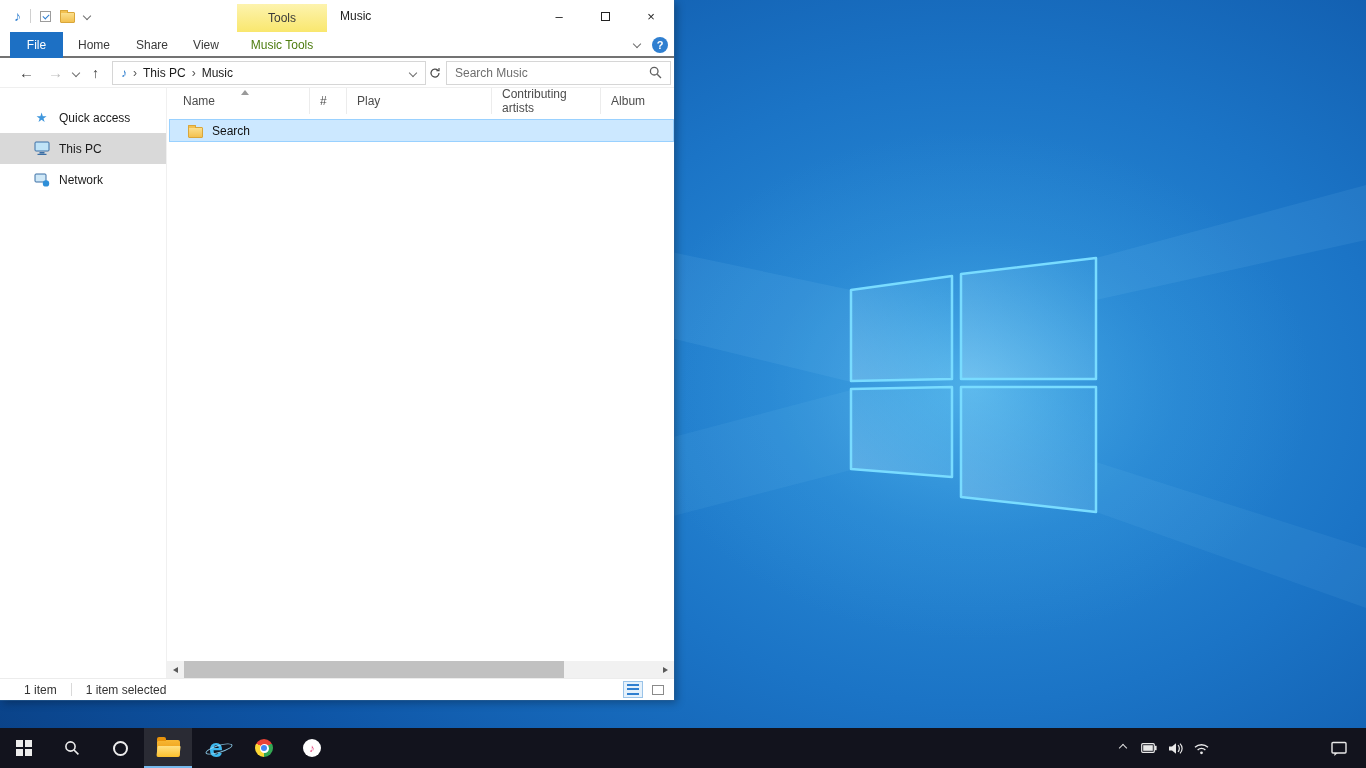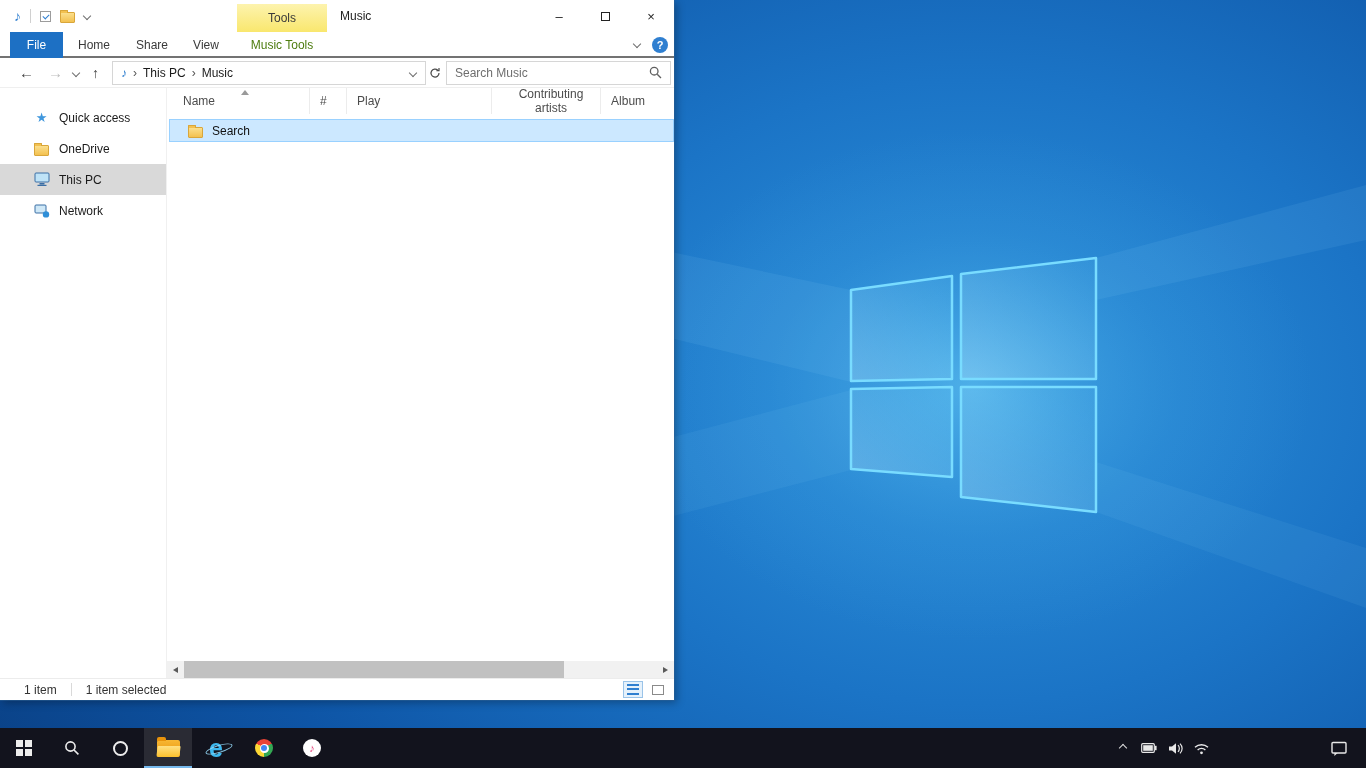--- a/index.html
+++ b/index.html
@@ -72,21 +72,21 @@
   .search-glyph { margin-right:8px; display:flex; }
 
   .body-area { position:absolute; top:88px; left:0; right:0; bottom:22px; display:flex; overflow:hidden; background:#fff; }
   .sidebar { width:166px; flex:none; padding-top:14px; }
   .side-item { height:31px; display:flex; align-items:center; padding-left:33px; gap:9px; }
   .side-item.selected { background:#d9d9d9; }
   .star-glyph { color:#3f97dd; font-size:13px; line-height:1; }
   .side-icon { display:flex; width:17px; justify-content:center; }
 
   .content { flex:1; position:relative; border-left:1px solid #f0f0f0; overflow:hidden; }
-  .cols { display:flex; height:30px; color:#4c4c4c; position:relative;text-align:center; }
+  .cols { display:flex; height:30px; color:#4c4c4c; position:relative; }
   .col { height:26px; display:flex; align-items:center; padding-left:10px; border-right:1px solid #ececec; }
   .col.name { width:157px; padding-left:16px; }
   .col.num { width:40px; }
   .col.title { width:160px; }
   .col.artists { width:120px; }
   .col.album { width:80px; border-right:none; }
   .sort-caret { position:absolute; left:74px; top:2px; width:0; height:0;
     border-left:4px solid transparent; border-right:4px solid transparent; border-bottom:5px solid #9a9a9a; }
   .file-row { position:absolute; top:31px; left:2px; right:0; height:23px; display:flex; align-items:center;
     gap:9px; padding-left:18px; background:#cce8ff; border:1px solid #99d1ff; color:#111; }
@@ -231,26 +231,20 @@
       </div>
     </div>
 
     <div class="body-area">
 
       <div class="sidebar">
         <div class="side-item">
           <span class="side-icon star-glyph">★</span>
           <span>Quick access</span>
         </div>
-        <div class="side-item">
-          <span class="side-icon">
-              <span class="folder-ico"></span>
-            </span>
-          <span>OneDrive</span>
-        </div>
         <div class="side-item selected">
           <span class="side-icon">
             <svg width="16" height="15" viewBox="0 0 16 15">
               <rect x="1" y="1" width="14" height="9" rx="1" fill="#bfe3f7" stroke="#3a6ea5"></rect>
               <rect x="5.5" y="11" width="5" height="1.6" fill="#3a6ea5"></rect>
               <rect x="3.5" y="12.8" width="9" height="1.2" fill="#3a6ea5"></rect>
             </svg>
           </span>
           <span>This PC</span>
         </div>

